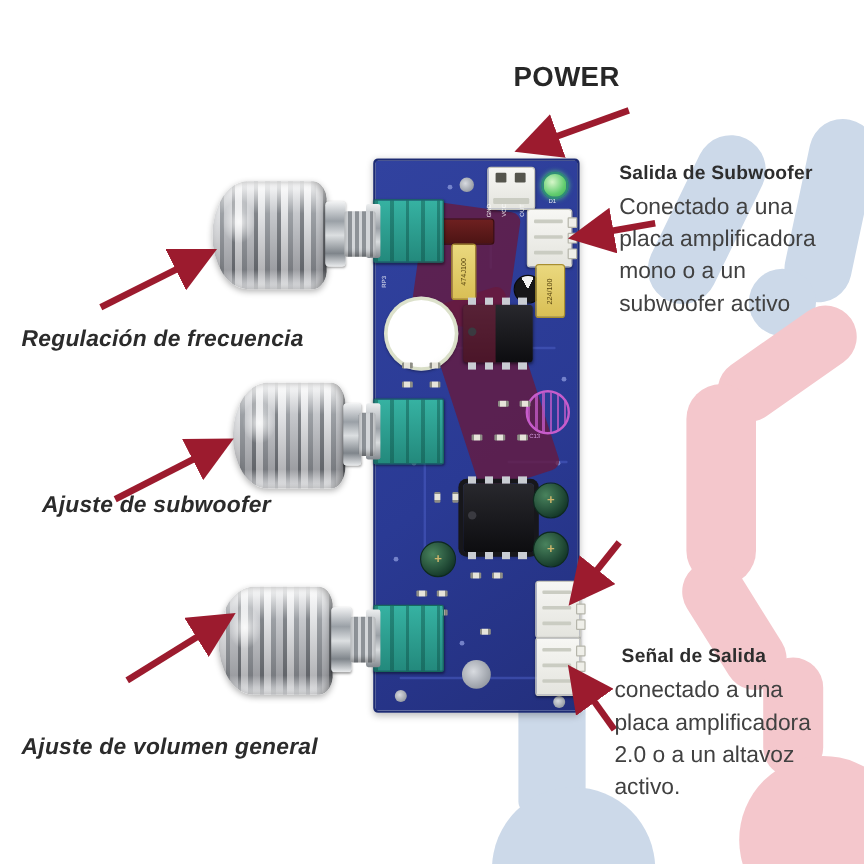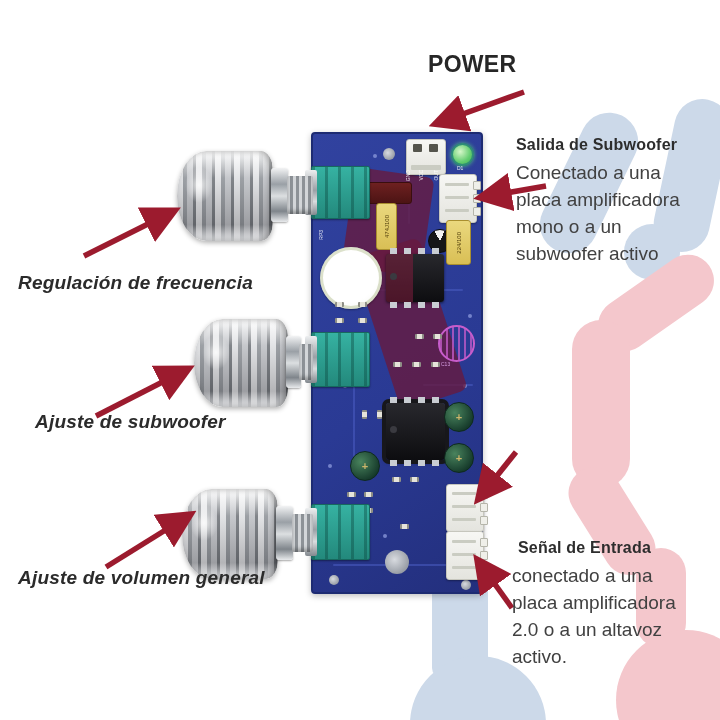--- a/index.html
+++ b/index.html
@@ -260,23 +260,23 @@
 subwoofer activo</div>
   </div>
 
   <div class="note side-label" style="left:18px;top:272px;">Regulación de frecuencia</div>
 
   <div class="note side-label" style="left:18px;top:411px;margin-left:17px;">Ajuste de subwoofer</div>
 
   <div class="note" style="left:510px;top:400px;width:190px;">
   </div>
 
-  <div class="note side-label" style="left:18px;top:567px;text-align:center;">Ajuste de volumen general</div>
+  <div class="note side-label" style="left:18px;top:612px;text-align:center;">Ajuste de volumen general</div>
 
   <div class="note" style="left:512px;top:539px;width:190px;">
-    <div class="title" style="padding-left:6px;">Señal de Entrada</div>
+    <div class="title" style="padding-left:6px;">Señal de Salida</div>
     <div class="desc ws">conectado a una
 placa amplificadora
 2.0 o a un altavoz
 activo.</div>
   </div>
 
 </div>
 
 </body></html>

